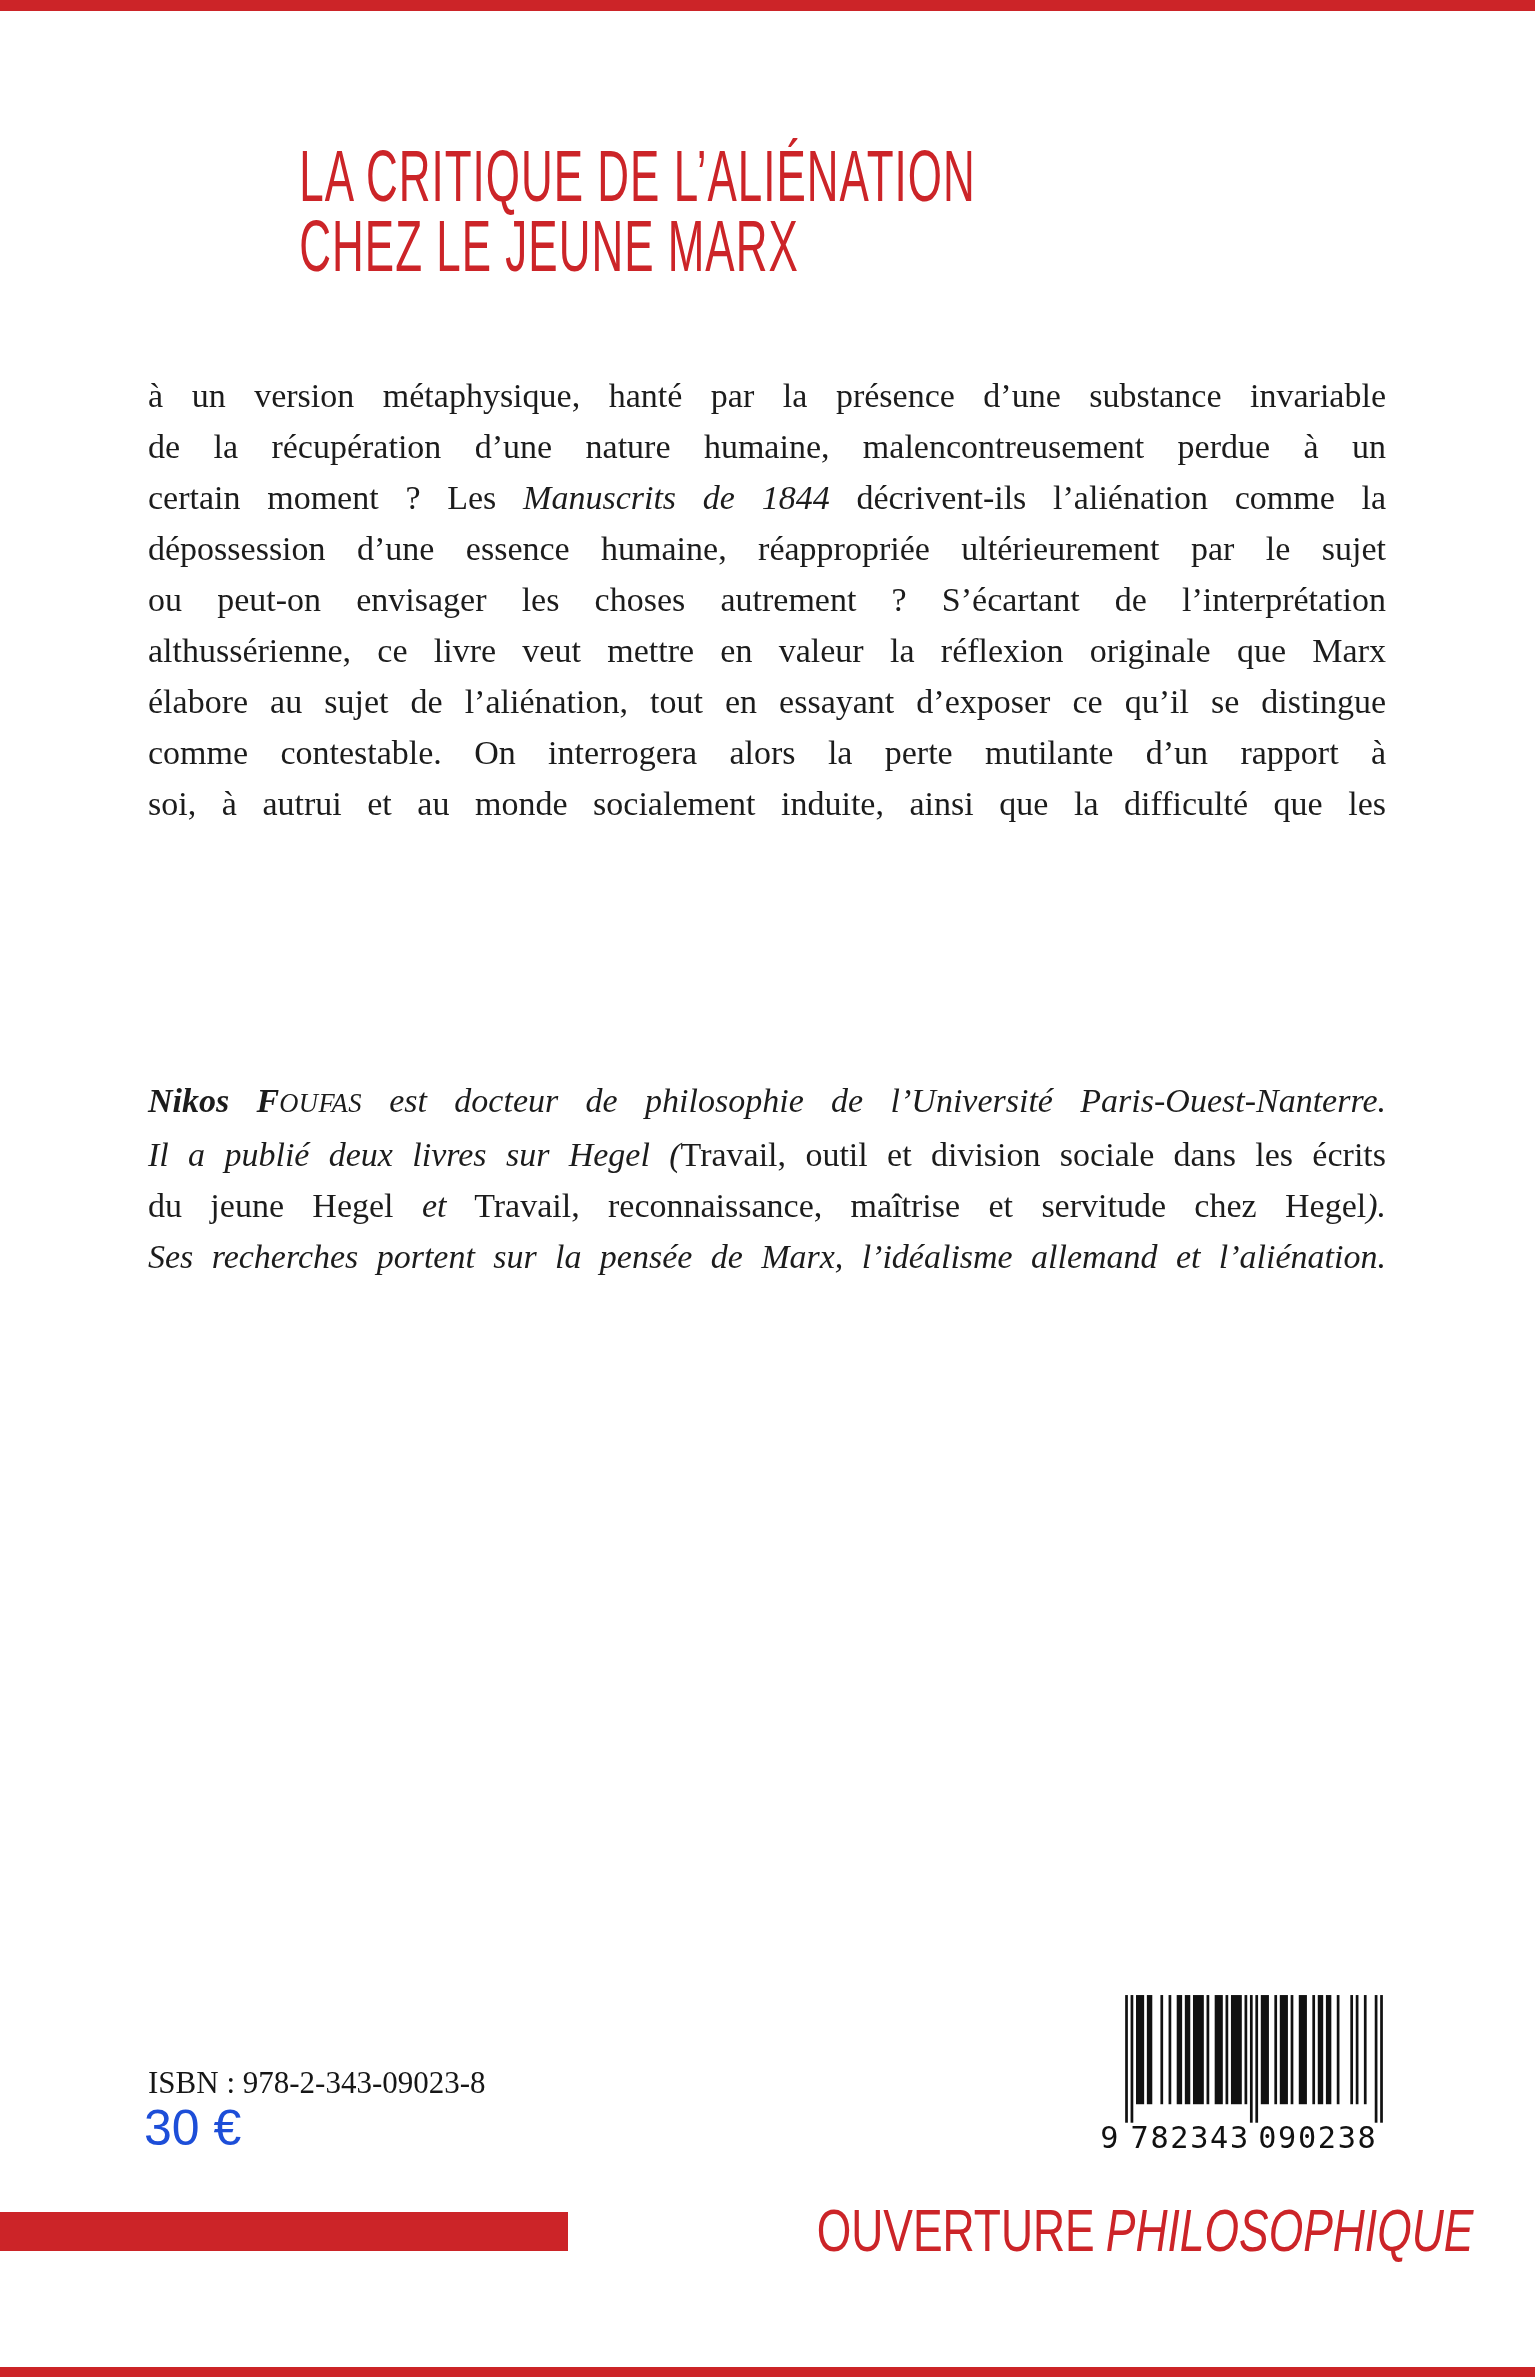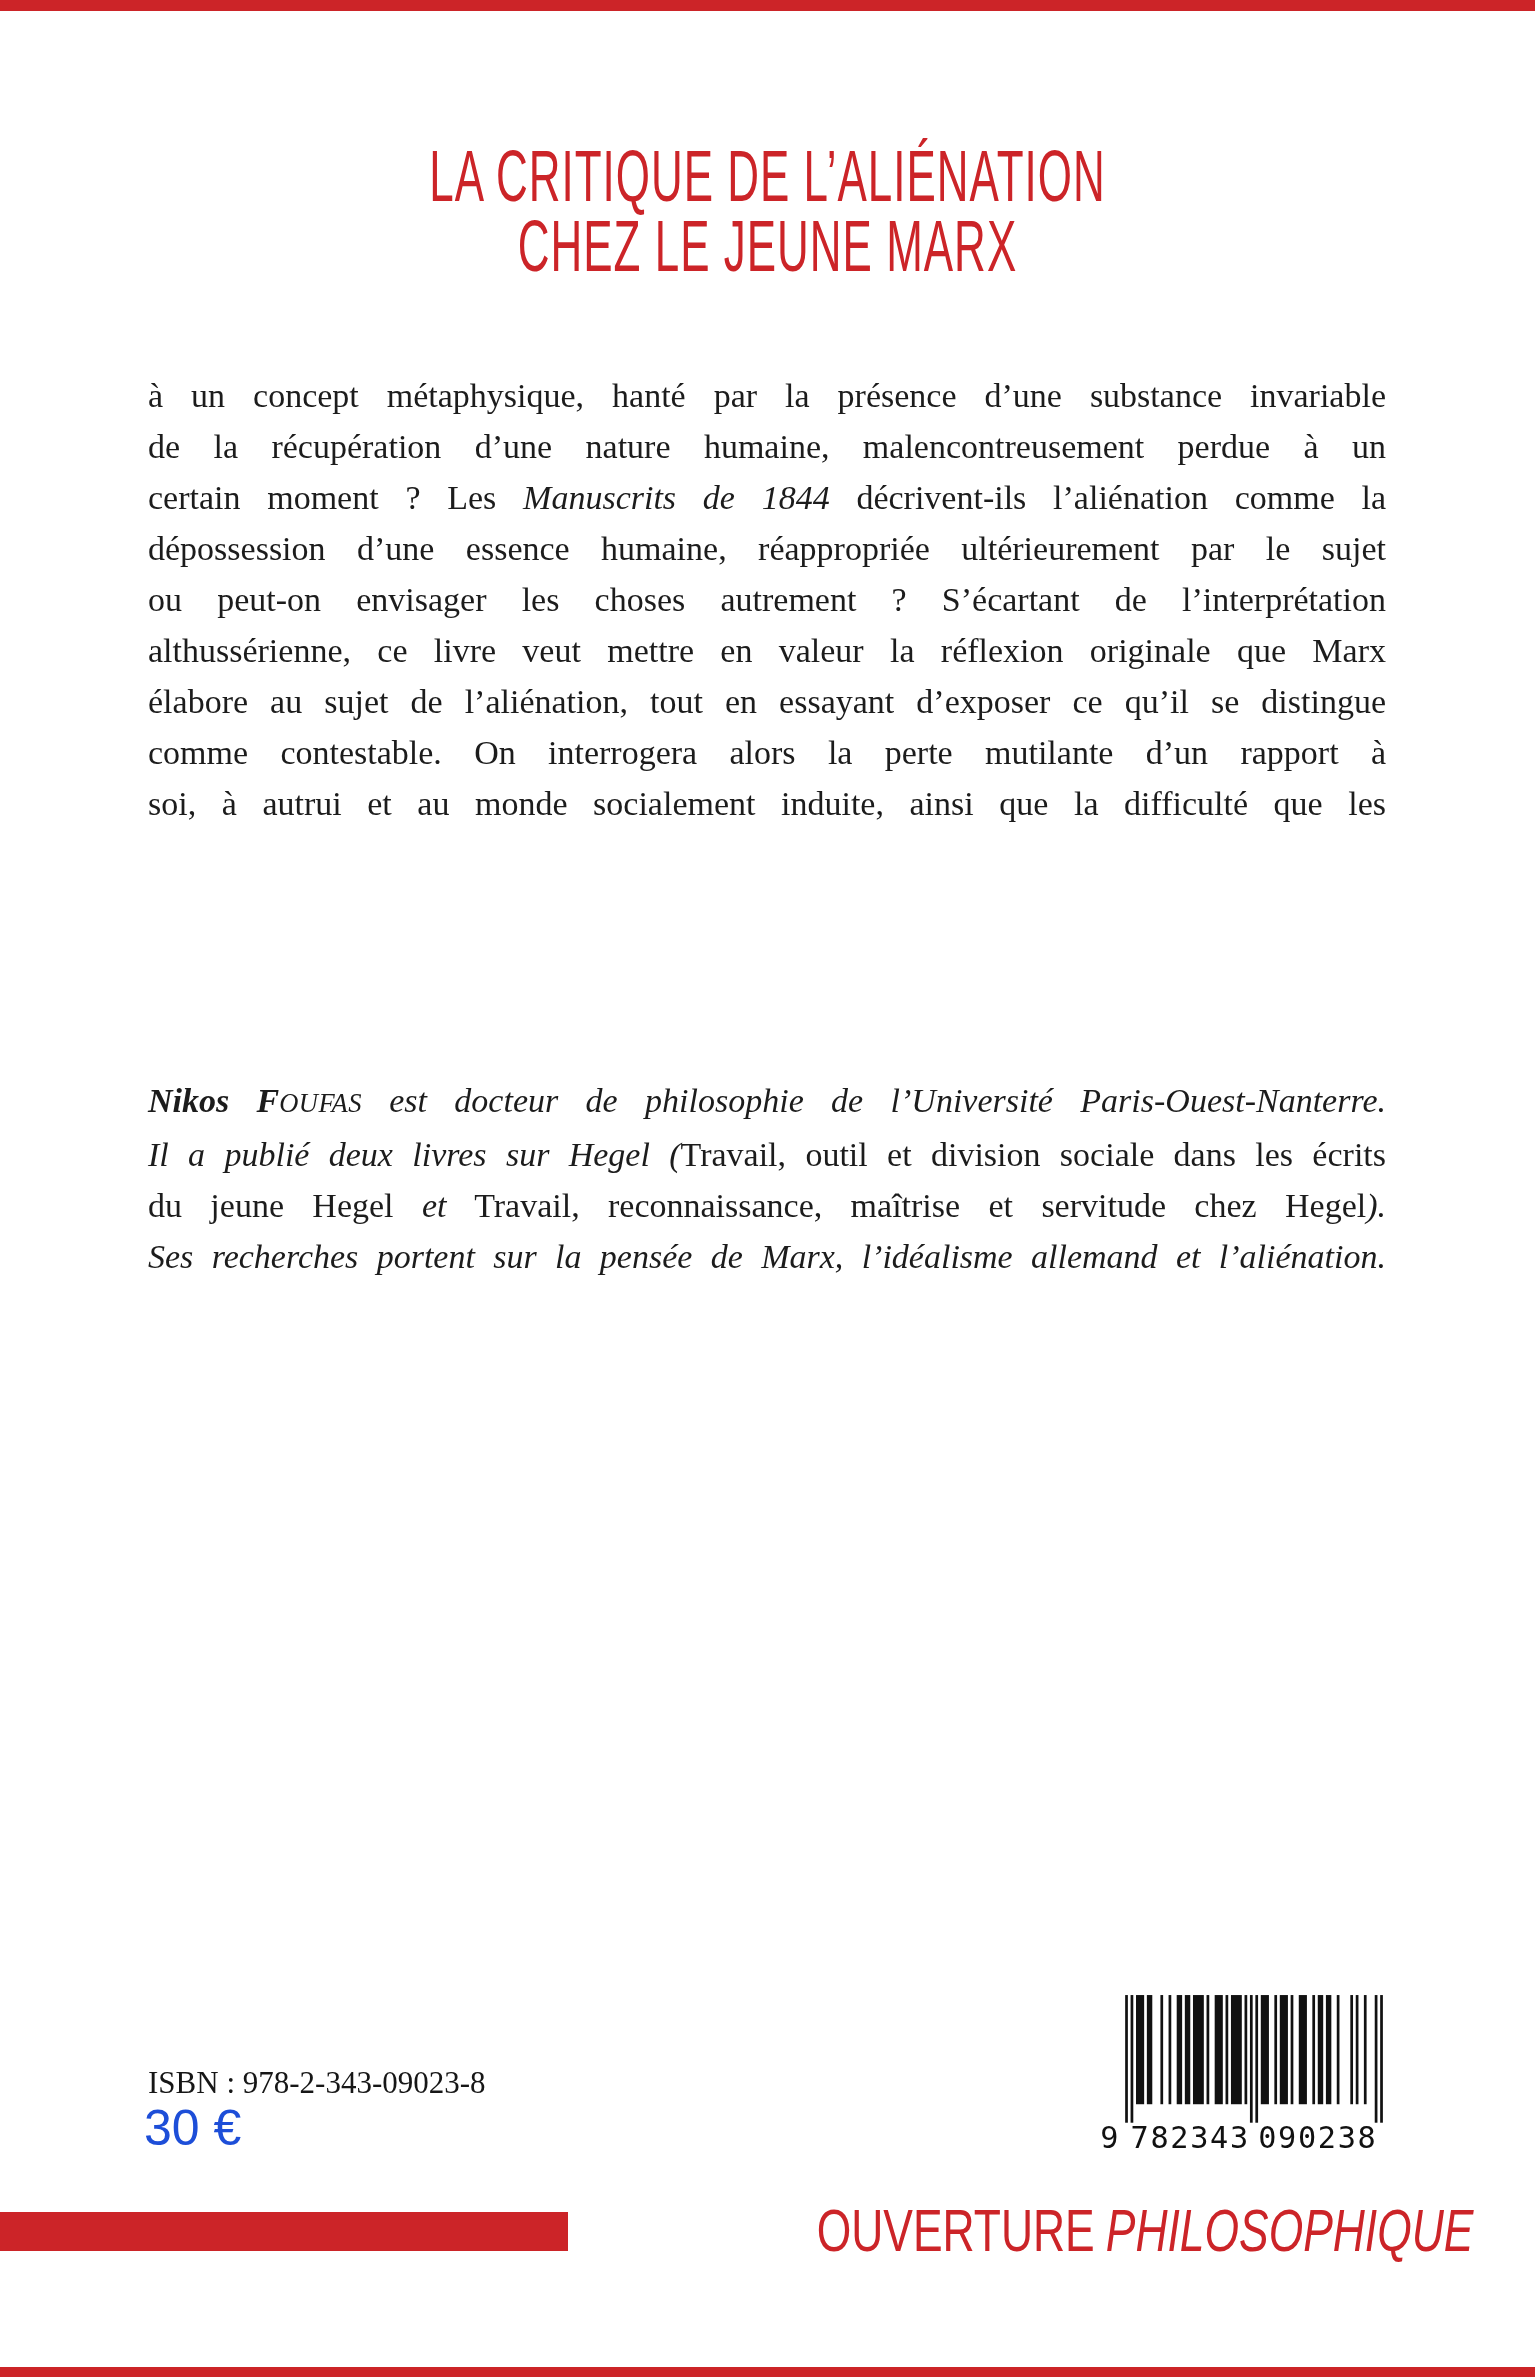--- a/index.html
+++ b/index.html
@@ -15,21 +15,21 @@
     overflow:hidden;
     font-family:"Liberation Serif", serif;
   }
   .band{position:absolute;left:0;width:1535px;background:var(--red);}
   .band-top{top:0;height:11px;}
   .band-bottom{top:2367px;height:11px;}
 
   
   .title-block{
     position:absolute;top:141px;left:0;width:1535px;
-    text-align:center;color:var(--red);
+    color:var(--red);
     font-family:"Liberation Sans", sans-serif;
     font-size:72px;line-height:70px;font-weight:400;
   }
   .title-line{
     display:block;white-space:nowrap;
     letter-spacing:1.7px;
     transform:scaleX(0.61);
     transform-origin:50% 50%;
   }
 
@@ -95,21 +95,21 @@
 <div class="page">
 
   <div class="band band-top"></div>
 
   <div class="title-block">
     <span class="title-line">LA CRITIQUE DE L’ALIÉNATION</span>
     <span class="title-line">CHEZ LE JEUNE MARX</span>
   </div>
 
   <div id="synopsis" class="textcol synopsis">
-      <div class="tline"><span class="seg-p">à un concept métaphysique, hanté par la présence d’une substance invariable</span></div>
+      <div class="tline"><span class="seg-p">à un version métaphysique, hanté par la présence d’une substance invariable</span></div>
       <div class="tline"><span class="seg-p">de la récupération d’une nature humaine, malencontreusement perdue à un</span></div>
       <div class="tline"><span class="seg-p">certain moment ? Les </span><span class="seg-i">Manuscrits de 1844</span><span class="seg-p"> décrivent-ils l’aliénation comme la</span></div>
       <div class="tline"><span class="seg-p">dépossession d’une essence humaine, réappropriée ultérieurement par le sujet</span></div>
       <div class="tline"><span class="seg-p">ou peut-on envisager les choses autrement ? S’écartant de l’interprétation</span></div>
       <div class="tline"><span class="seg-p">althussérienne, ce livre veut mettre en valeur la réflexion originale que Marx</span></div>
       <div class="tline"><span class="seg-p">élabore au sujet de l’aliénation, tout en essayant d’exposer ce qu’il se distingue</span></div>
       <div class="tline"><span class="seg-p">comme contestable. On interrogera alors la perte mutilante d’un rapport à</span></div>
       <div class="tline"><span class="seg-p">soi, à autrui et au monde socialement induite, ainsi que la difficulté que les</span></div>
     </div>
 

